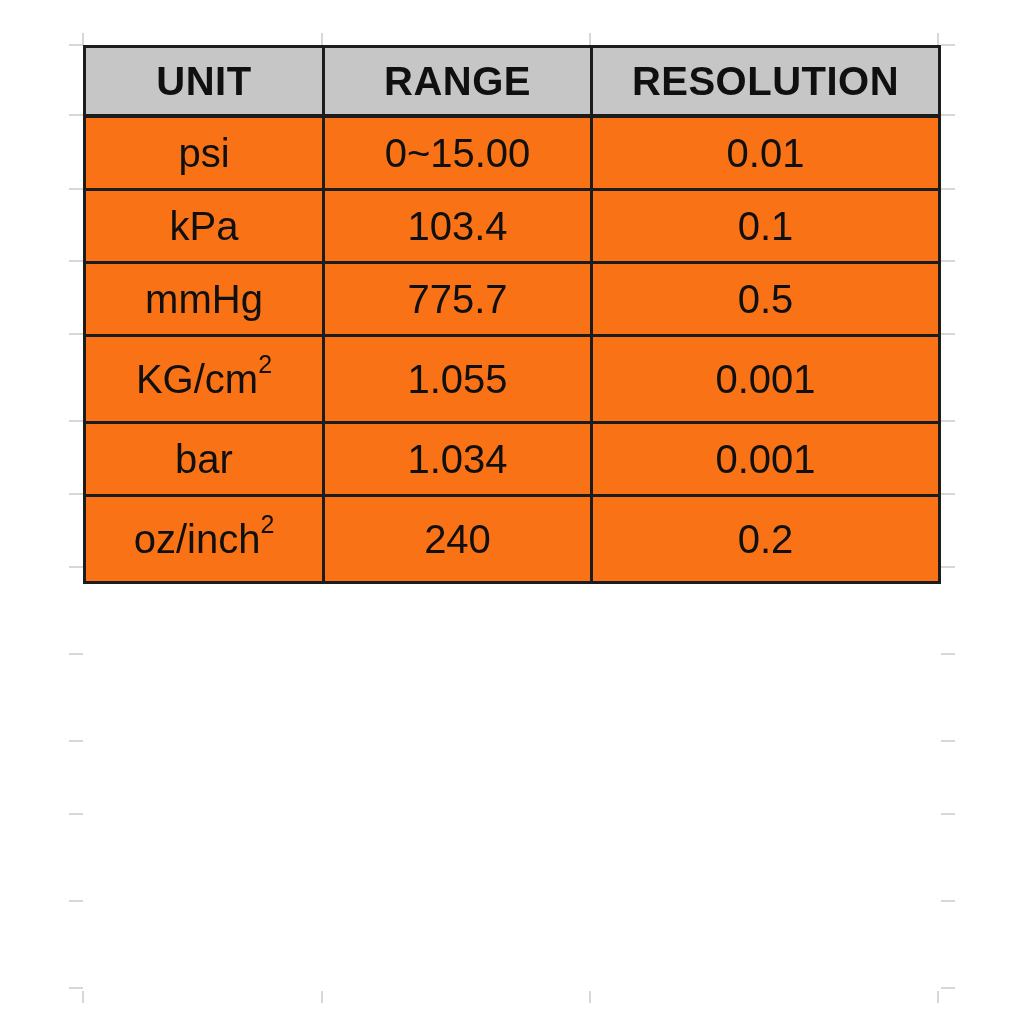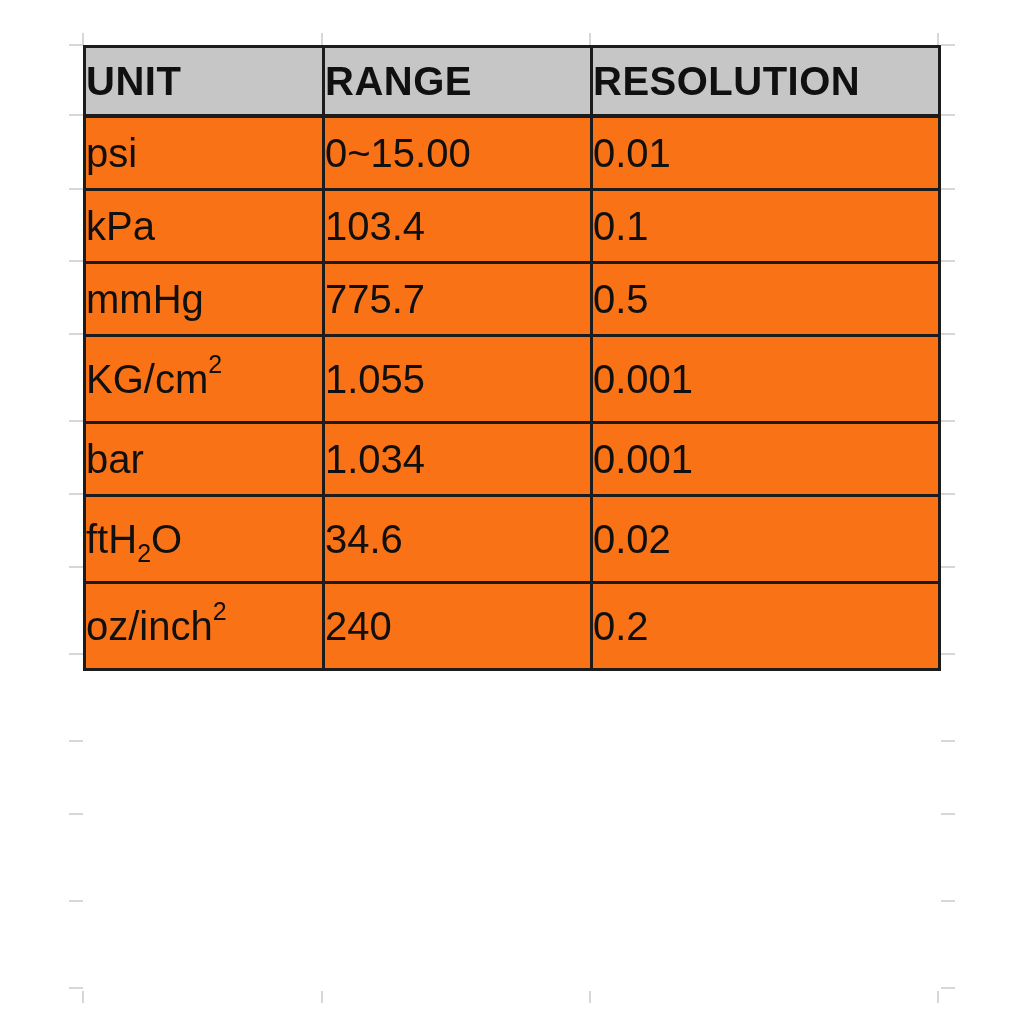--- a/index.html
+++ b/index.html
@@ -24,21 +24,21 @@
     border-collapse: collapse;
     table-layout: fixed;
   }
   table.spec-table col.c1 { width: 239px; }
   table.spec-table col.c2 { width: 268px; }
   table.spec-table col.c3 { width: 348px; }
 
   table.spec-table th,
   table.spec-table td {
     border: 3px solid #1c1c1c;
-    text-align: left;
+    text-align: center;
     vertical-align: middle;
     padding: 0;
     overflow: hidden;
     white-space: nowrap;
   }
   table.spec-table thead th {
     background: #c6c6c6;
     height: 66px;
     font-size: 40px;
     font-weight: bold;
@@ -109,25 +109,20 @@
           <td><span>KG/cm</span><sup>2</sup></td>
           <td>1.055</td>
           <td>0.001</td>
         </tr>
         <tr>
           <td><span>bar</span></td>
           <td>1.034</td>
           <td>0.001</td>
         </tr>
         <tr class="tall">
-          <td><span>ftH</span><sub>2</sub><span>O</span></td>
-          <td>34.6</td>
-          <td>0.02</td>
-        </tr>
-        <tr class="tall">
           <td><span>oz/inch</span><sup>2</sup></td>
           <td>240</td>
           <td>0.2</td>
         </tr>
       </tbody>
   </table>
 <div class="tick v" style="left: 82px; top: 33px;"></div>
     <div class="tick v" style="left: 82px; top: 991px;"></div>
     <div class="tick v" style="left: 321px; top: 33px;"></div>
     <div class="tick v" style="left: 321px; top: 991px;"></div>

